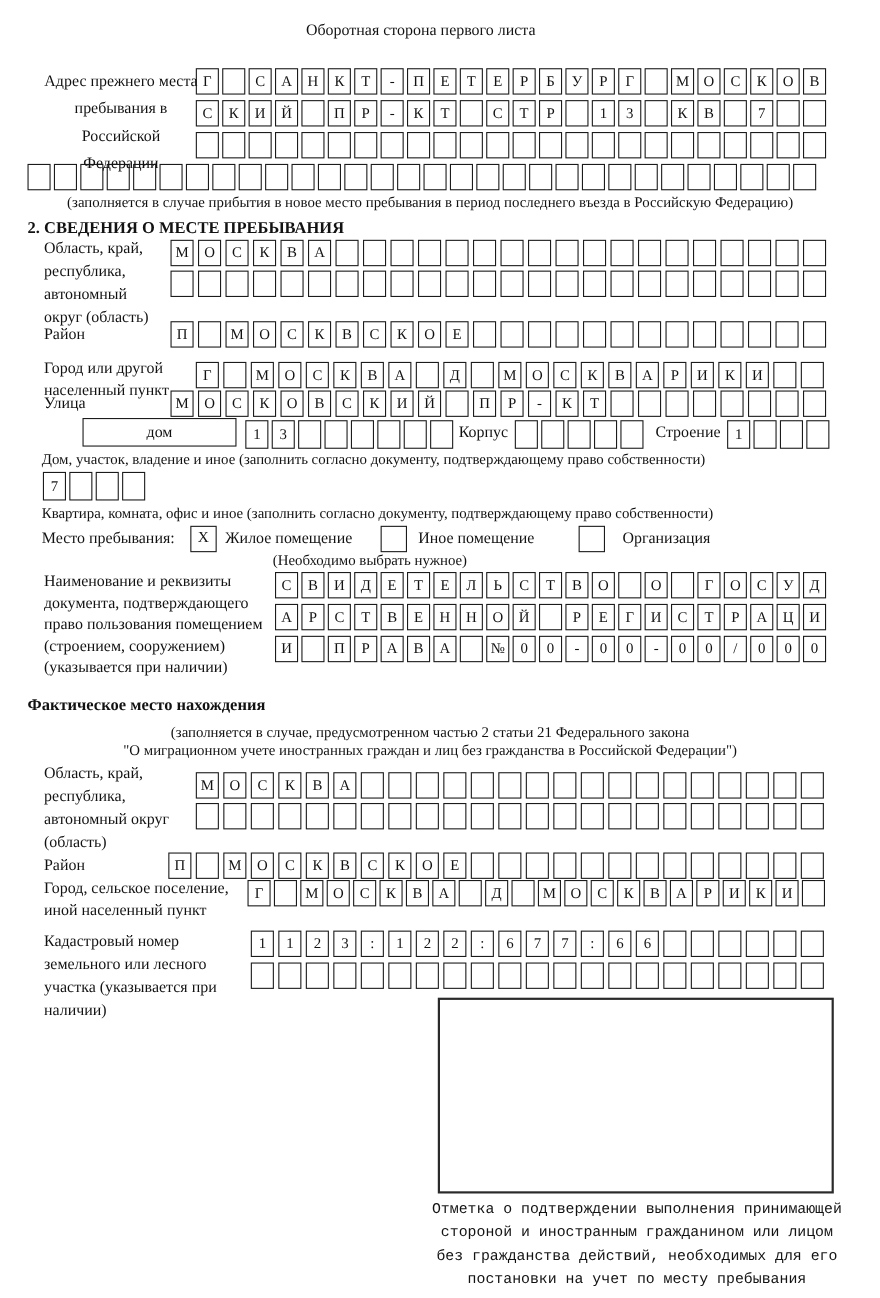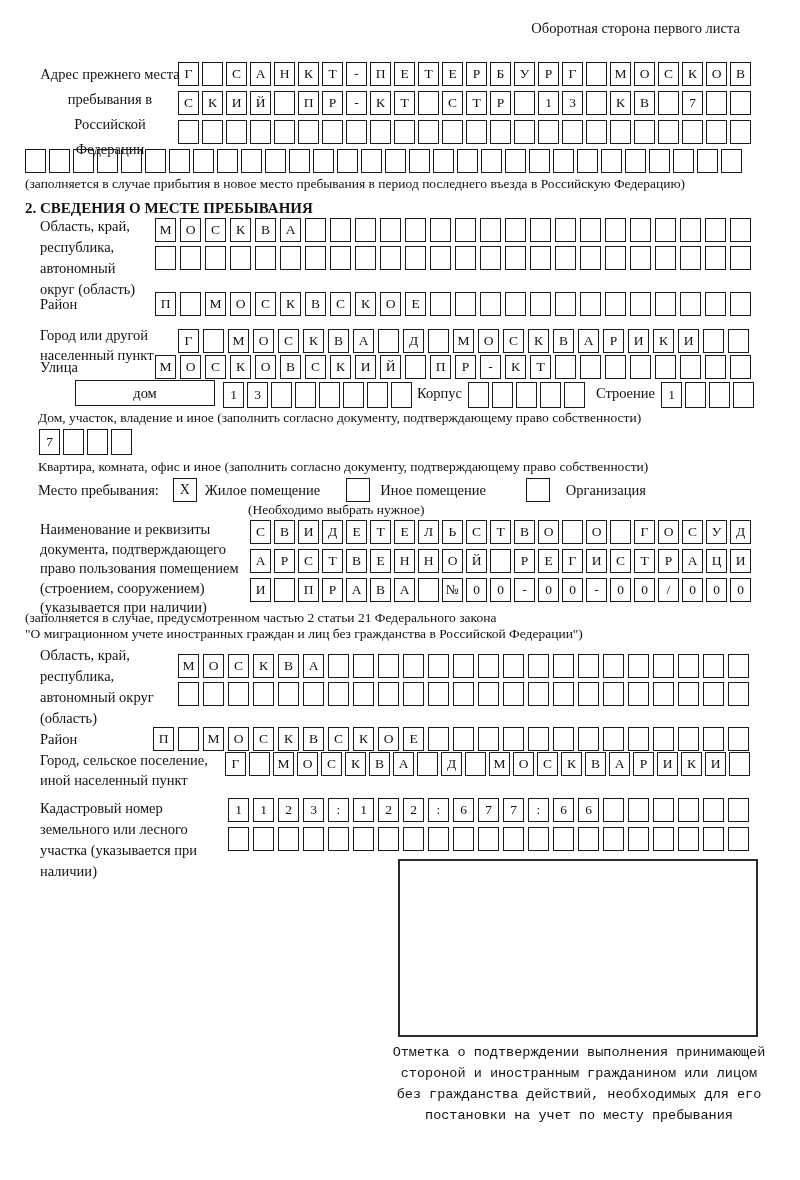--- a/index.html
+++ b/index.html
@@ -4,37 +4,37 @@
 <style>
   * { margin:0; padding:0; box-sizing:border-box; }
   html,body { background:#ffffff; }
   body {
     width:800px; height:1180px; position:relative; overflow:hidden;
     color:#121212;
     font-family:"Liberation Serif","DejaVu Serif",serif;
   }
   .page { padding:20px 43px 0 25px; width:800px; }
 
-  .hdr { text-align:right; padding-right:17px; font-size:14.5px; height:18px; }
+  .hdr { text-align:center; padding-right:17px; font-size:14.5px; height:18px; }
 
   .field { position:relative; width:732px; }
   .flabel { position:absolute; left:15px; top:0; font-size:14.5px; }
 
   .boxrow { display:flex; height:24px; }
   .cbox {
     width:21px; height:24px; flex:0 0 21px;
     border:1.5px solid #1b1b1b; margin-right:3px;
     display:inline-flex; align-items:center; justify-content:center;
     font-size:13.5px;
   }
   .p25 .cbox { margin-right:4px; }
   .h26 .cbox, .cbox.h26 { height:26px; }
 
   .note { font-size:13.5px; line-height:16px; }
-  .center { }
+  .center { text-align:center; }
   .sect-title { text-align:left; font-weight:bold; font-size:15px; line-height:18px; }
 
   .wide-box {
     border:1.5px solid #1b1b1b; display:inline-flex;
     align-items:center; justify-content:center; font-size:14.5px;
   }
   .inline-lab { font-size:14.5px; line-height:26px; white-space:nowrap; }
 
   .chk {
     width:24px; height:24px; border:1.5px solid #1b1b1b; flex:0 0 24px;
@@ -443,20 +443,21 @@
           <span class="cbox">0</span>
           <span class="cbox">0</span>
           <span class="cbox">/</span>
           <span class="cbox">0</span>
           <span class="cbox">0</span>
           <span class="cbox">0</span>
         </div>
     </div>
   </div>
 
+  <div class="sect-title" style="margin-top:30px;">Фактическое место нахождения</div>
   <div class="note center" style="margin-top:8px;">(заполняется в случае, предусмотренном частью 2 статьи 21 Федерального закона</div>
   <div class="note center">"О миграционном учете иностранных граждан и лиц без гражданства в Российской Федерации")</div>
 
   <div class="field" style="margin-top:12px;">
     <div class="flabel" style="width:142px; line-height:21px; top:-9px;">Область, край, республика, автономный округ (область)</div>
     <div style="margin-left:153px;">
       <div class="boxrow p25" style="margin-bottom:4px;">
           <span class="cbox">М</span>
           <span class="cbox">О</span>
           <span class="cbox">С</span>

